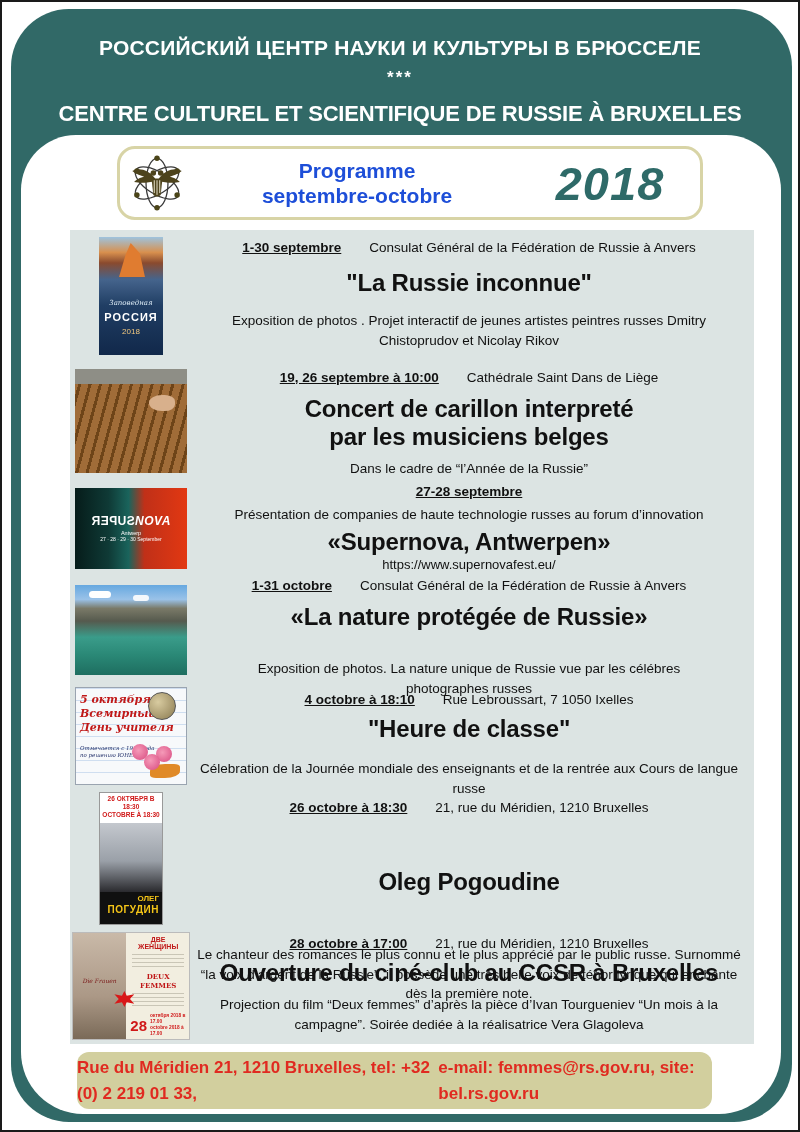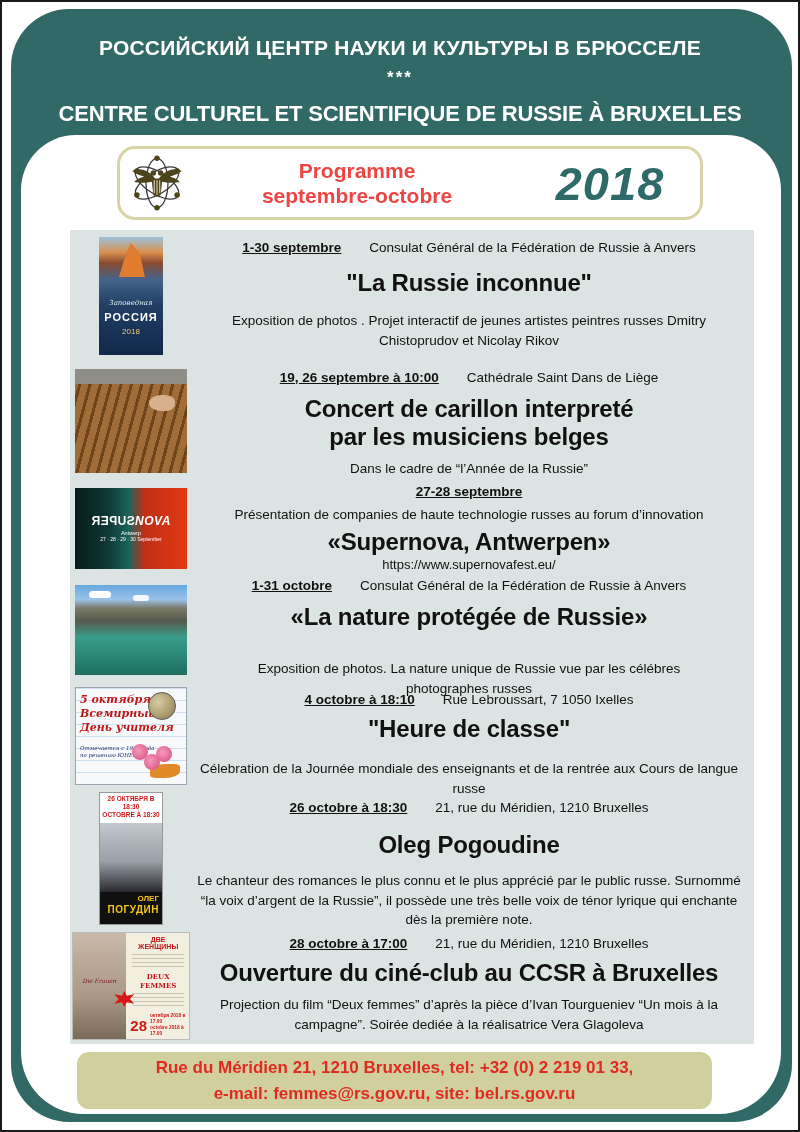--- a/index.html
+++ b/index.html
@@ -12,42 +12,42 @@
   
   .hdr { position:absolute; left:20px; right:20px; text-align:center; color:#ffffff; font-weight:bold; }
   .hdr-ru { top:34px; font-size:21px; letter-spacing:.2px; }
   .hdr-stars { top:66px; font-size:17px; letter-spacing:2px; }
   .hdr-fr { top:99px; font-size:22px; letter-spacing:-.2px; }
 
   
   .prog-box { position:absolute; left:115px; top:144px; width:586px; height:74px; background:#fff;
     border:3px solid #d8d4a6; border-radius:18px; display:flex; align-items:center; }
   .prog-logo { width:74px; display:flex; justify-content:center; align-items:center; }
-  .prog-text { flex:1; text-align:center; color:#ef4444; font-weight:bold; font-size:21px; line-height:25px; }
+  .prog-text { flex:1; text-align:center; color:#1d4ed8; font-weight:bold; font-size:21px; line-height:25px; }
   .prog-year { width:180px; text-align:center; color:#2e6a68; font-weight:bold; font-style:italic; font-size:47px; letter-spacing:1px; }
 
   
   .content { position:absolute; left:68px; top:228px; width:684px; height:814px; background:#dce4e3; display:flex; flex-direction:column; }
   .row { display:flex; }
   .r1{height:132px;} .r2{height:118px;} .r3{height:96px;} .r4{height:108px;} .r5{height:104px;} .r6{height:140px;} .r7{height:116px;}
   .thumb-col { width:122px; display:flex; align-items:center; justify-content:center; flex:none; }
   .txt-col { flex:1; display:flex; flex-direction:column; align-items:center; text-align:center; color:#111; padding-right:8px; }
   .head { font-size:13.5px; white-space:nowrap; }
   .head .date { font-weight:bold; text-decoration:underline; margin-right:28px; }
   .head.solo .date { margin-right:0; }
   .title { font-weight:bold; font-size:24px; letter-spacing:-.2px; }
   .desc { font-size:13.5px; line-height:1.45; }
   .pre-title { font-size:13.5px; }
   .url { font-size:13px; }
   .r1 .txt-col{padding-top:10px;} .r1 .title{margin-top:14px;} .r1 .desc{margin-top:14px; max-width:620px;}
   .r2 .txt-col{padding-top:8px;} .r2 .title{margin-top:10px; max-width:370px;} .r2 .desc{margin-top:8px;}
   .r3 .txt-col{padding-top:4px;} .r3 .pre-title{margin-top:8px;} .r3 .title{margin-top:6px;} .r3 .url{margin-top:1px;}
   .r4 .txt-col{padding-top:2px;} .r4 .title{margin-top:10px;} .r4 .desc{margin-top:28px; max-width:430px;}
   .r5 .txt-col{padding-top:8px;} .r5 .title{margin-top:8px;} .r5 .desc{margin-top:16px; max-width:580px;}
-  .r6 .txt-col{padding-top:12px;} .r6 .title{margin-top:16px;} .r6 .desc{margin-top:12px; max-width:620px;}
+  .r6 .txt-col{padding-top:12px;gap:37px;} .r6 .title{margin-top:16px;} .r6 .desc{margin-top:12px; max-width:620px;}
   .r7 .txt-col{padding-top:8px;} .r7 .title{margin-top:8px;} .r7 .desc{margin-top:8px; max-width:600px;}
 
   
   .th { position:relative; overflow:hidden; flex:none; }
   .th-baikal { width:64px; height:118px;
     background:linear-gradient(180deg,#9ec3de 0%,#d8904e 13%,#8a4a2e 22%,#45648c 36%,#203e64 58%,#11284a 100%); }
   .th-baikal .rock { position:absolute; left:20px; top:6px; width:26px; height:34px; background:#e07c30;
     clip-path:polygon(45% 0,80% 30%,100% 100%,0 100%,25% 35%); }
   .th-baikal .cap { position:absolute; left:0; right:0; top:62px; color:#dcebf5; font-style:italic; font-size:7px; text-align:center; font-family:"DejaVu Serif",serif; }
   .th-baikal .big { position:absolute; left:0; right:0; top:74px; color:#fff; font-size:11px; letter-spacing:1px; text-align:center; font-weight:bold; }
@@ -91,21 +91,21 @@
   .th-df .right { flex:1; padding:3px 3px 2px 4px; display:flex; flex-direction:column; position:relative; }
   .th-df .tru { color:#c01818; font-weight:bold; font-size:7px; text-align:center; }
   .th-df .lines { flex:1; margin:2px 2px; background:repeating-linear-gradient(0deg,transparent 0 3px,#b8b4a4 3px 4px); opacity:.7; }
   .th-df .tfr { color:#c01818; font-weight:bold; font-size:7px; text-align:center; font-family:"DejaVu Serif",serif; }
   .th-df .botrow { display:flex; align-items:center; margin-top:2px; }
   .th-df .day { color:#d01818; font-weight:bold; font-size:15px; line-height:15px; margin-right:3px; }
   .th-df .times { color:#d01818; font-size:4.8px; line-height:6px; font-weight:bold; text-align:left; }
 
   
   .footer { position:absolute; left:75px; top:1050px; width:635px; height:57px; background:#d2cf9e; border-radius:12px;
-    display:flex; flex-direction:column; justify-content:center; align-items:center; }
+    display:flex; justify-content:center; align-items:center; }
   .footer div { color:#e02a20; font-weight:bold; font-size:17px; line-height:26px; }
 
   
   .emblem { width:58px; height:64px; }
 </style>
 </head>
 <body>
 
 <div class="page">
   <div class="frame"></div>

